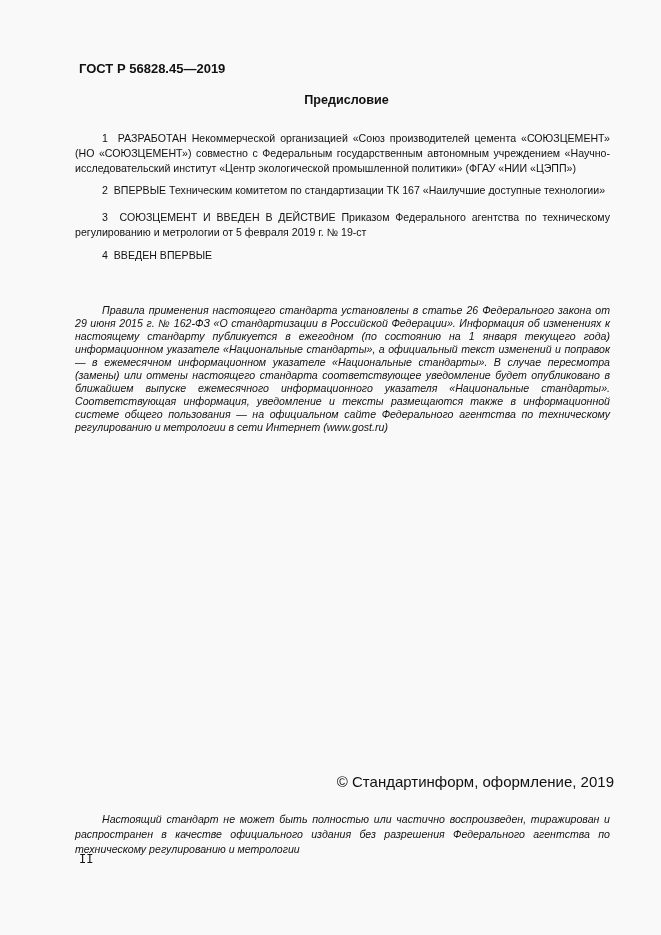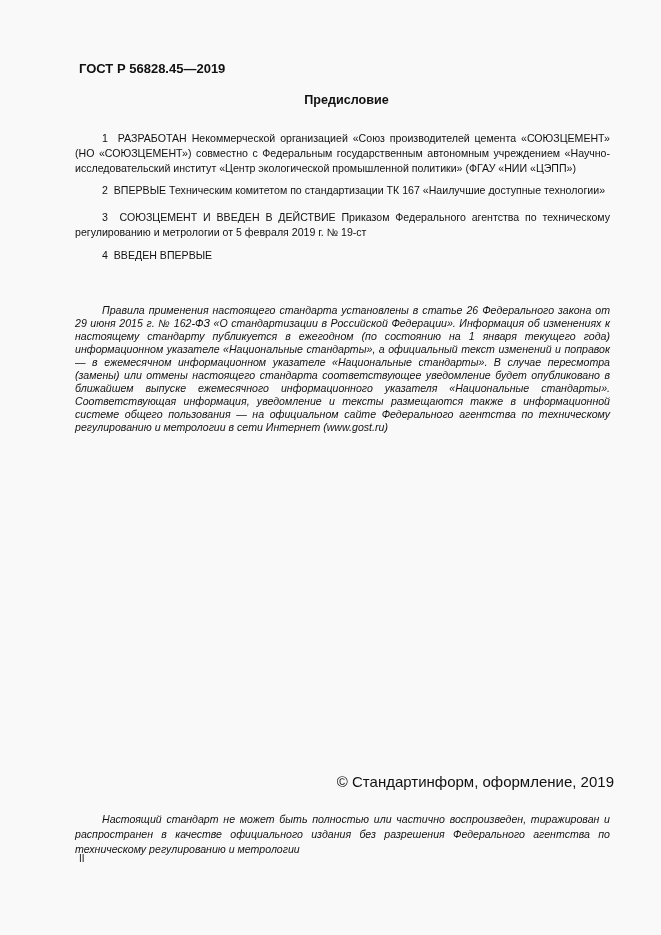--- a/index.html
+++ b/index.html
@@ -48,21 +48,22 @@
     .copyright {
       position: absolute;
       right: 47px;
       top: 773px;
       font-size: 15px;
     }
     .page-number {
       position: absolute;
       left: 79px;
       top: 853px;
-      font-size: 10px;
+      font-size: 12px;
+      font-family: Liberation Mono, monospace;
     }
   </style>
 </head>
 <body>
 
 <div class="page-header">ГОСТ Р 56828.45—2019</div>
 
 <div class="page-title">Предисловие</div>
 
 <p class="para" style="top:119px;">

